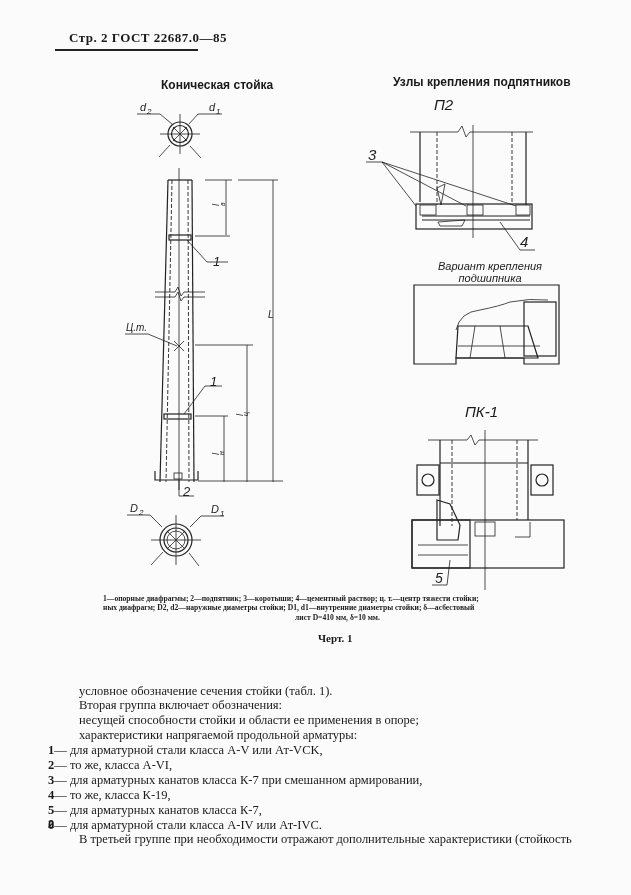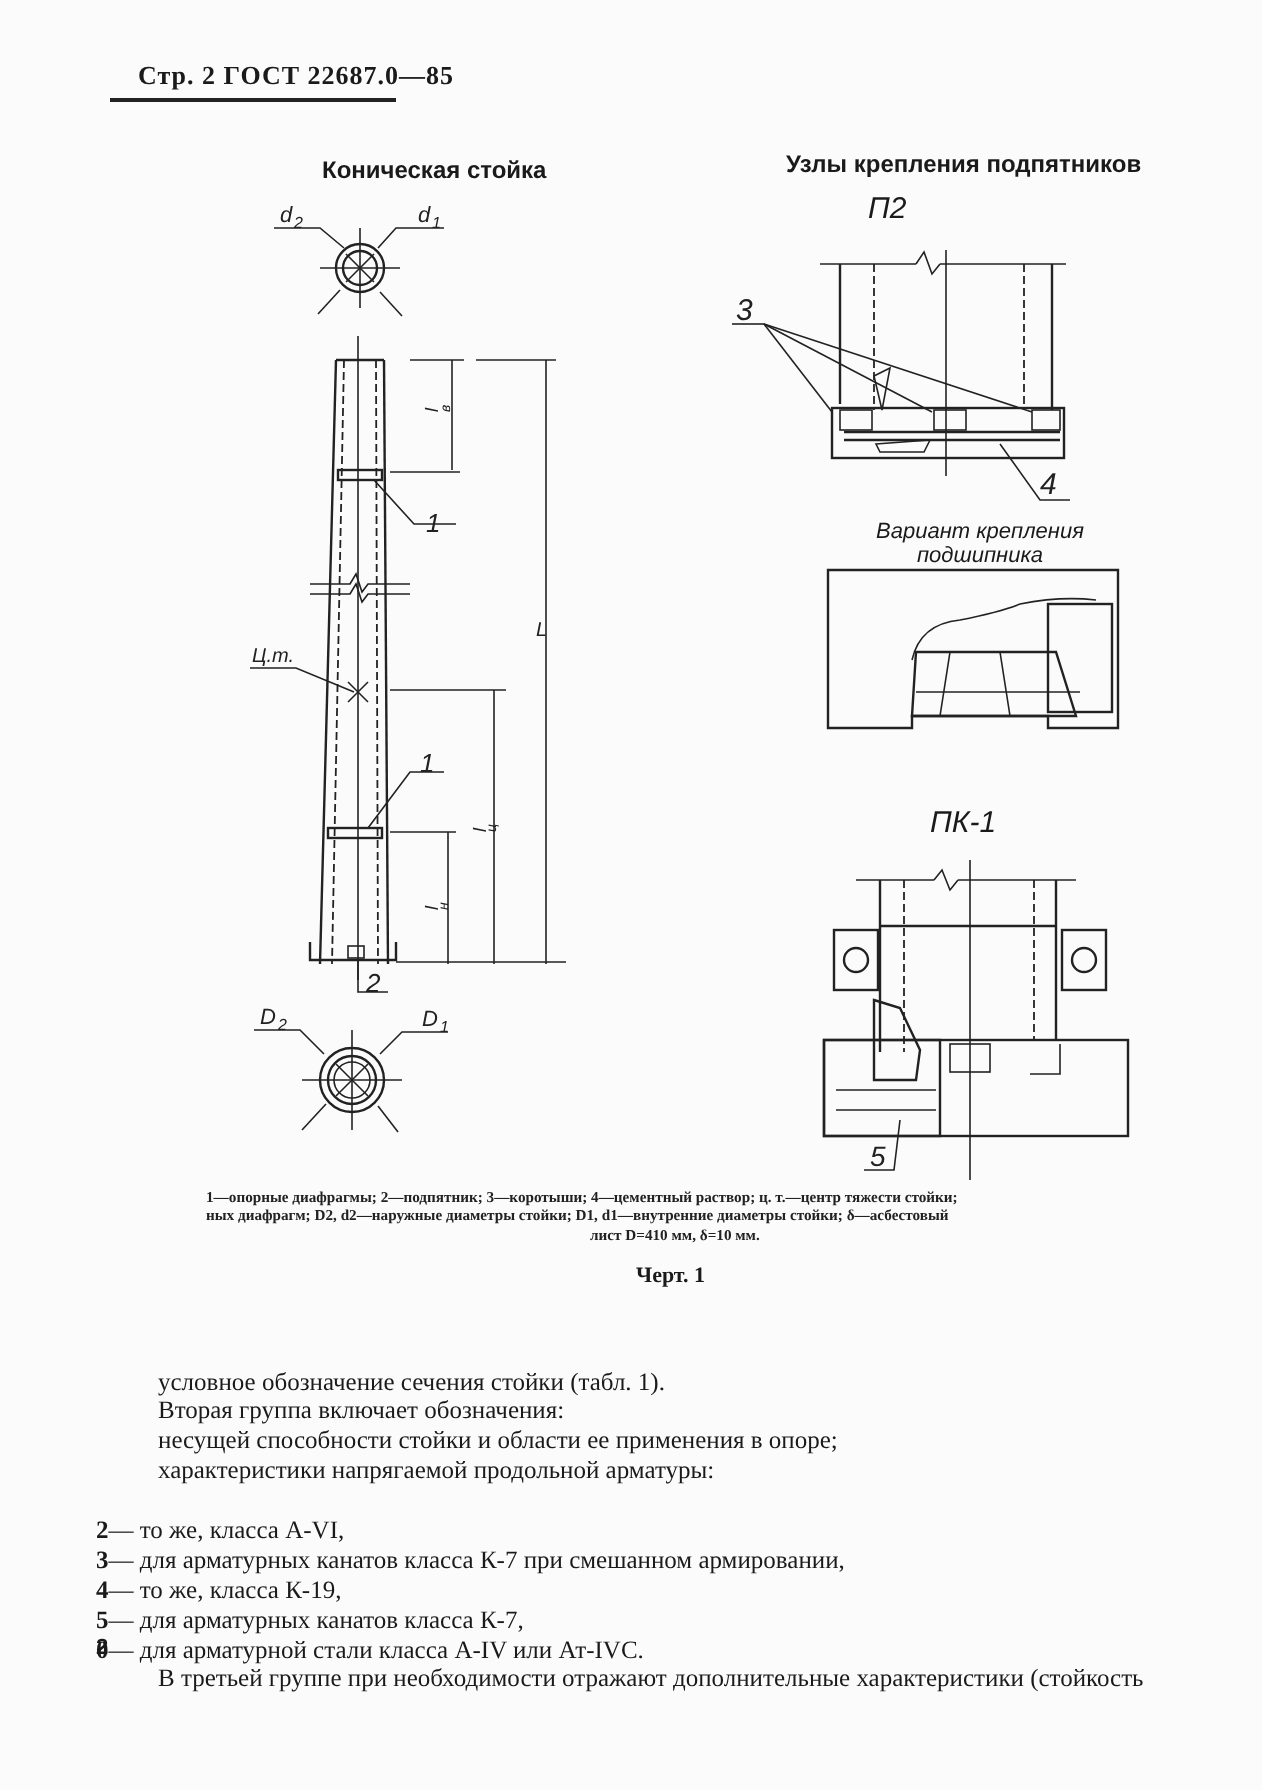--- a/index.html
+++ b/index.html
@@ -203,20 +203,21 @@
   <span class="caption-line" style="padding-left:192px;">лист D=410 мм, δ=10 мм.</span>
 </div>
 <div class="abs chert">Черт. 1</div>
 
 <div class="abs body-text" style="left:0; top:0; width:631px; height:627px;margin-top:12px;">
   <span class="line" style="left:79px; top:672px;">условное обозначение сечения стойки (табл. 1).</span>
   <span class="line" style="left:79px; top:686px;">Вторая группа включает обозначения:</span>
   <span class="line" style="left:79px; top:701px;">несущей способности стойки и области  ее  применения в опоре;</span>
   <span class="line" style="left:79px; top:716px;">характеристики   напрягаемой   продольной   арматуры:</span>
 
+  <span class="line" style="left:48px; top:731px;"><b>1</b><span>— для арматурной стали класса А-V или Ат-VCK,</span></span>
   <span class="line" style="left:48px; top:746px;"><b>2</b><span>— то же, класса А-VI,</span></span>
   <span class="line" style="left:48px; top:761px;"><b>3</b><span>— для арматурных канатов класса К-7 при смешанном  армировании,</span></span>
   <span class="line" style="left:48px; top:776px;"><b>4</b><span>— то же, класса К-19,</span></span>
   <span class="line" style="left:48px; top:791px;"><b>5</b><span>— для арматурных канатов класса К-7,</span></span>
   <span class="line" style="left:48px; top:806px;"><b>0</b><span>— для арматурной стали класса А-IV или Ат-IVC.</span></span>
 
   <span class="line" style="left:79px; top:820px;">В третьей группе при необходимости отражают дополнительные    характеристики    (стойкость</span>
 </div>
 
 <div class="abs page-num">2</div>

